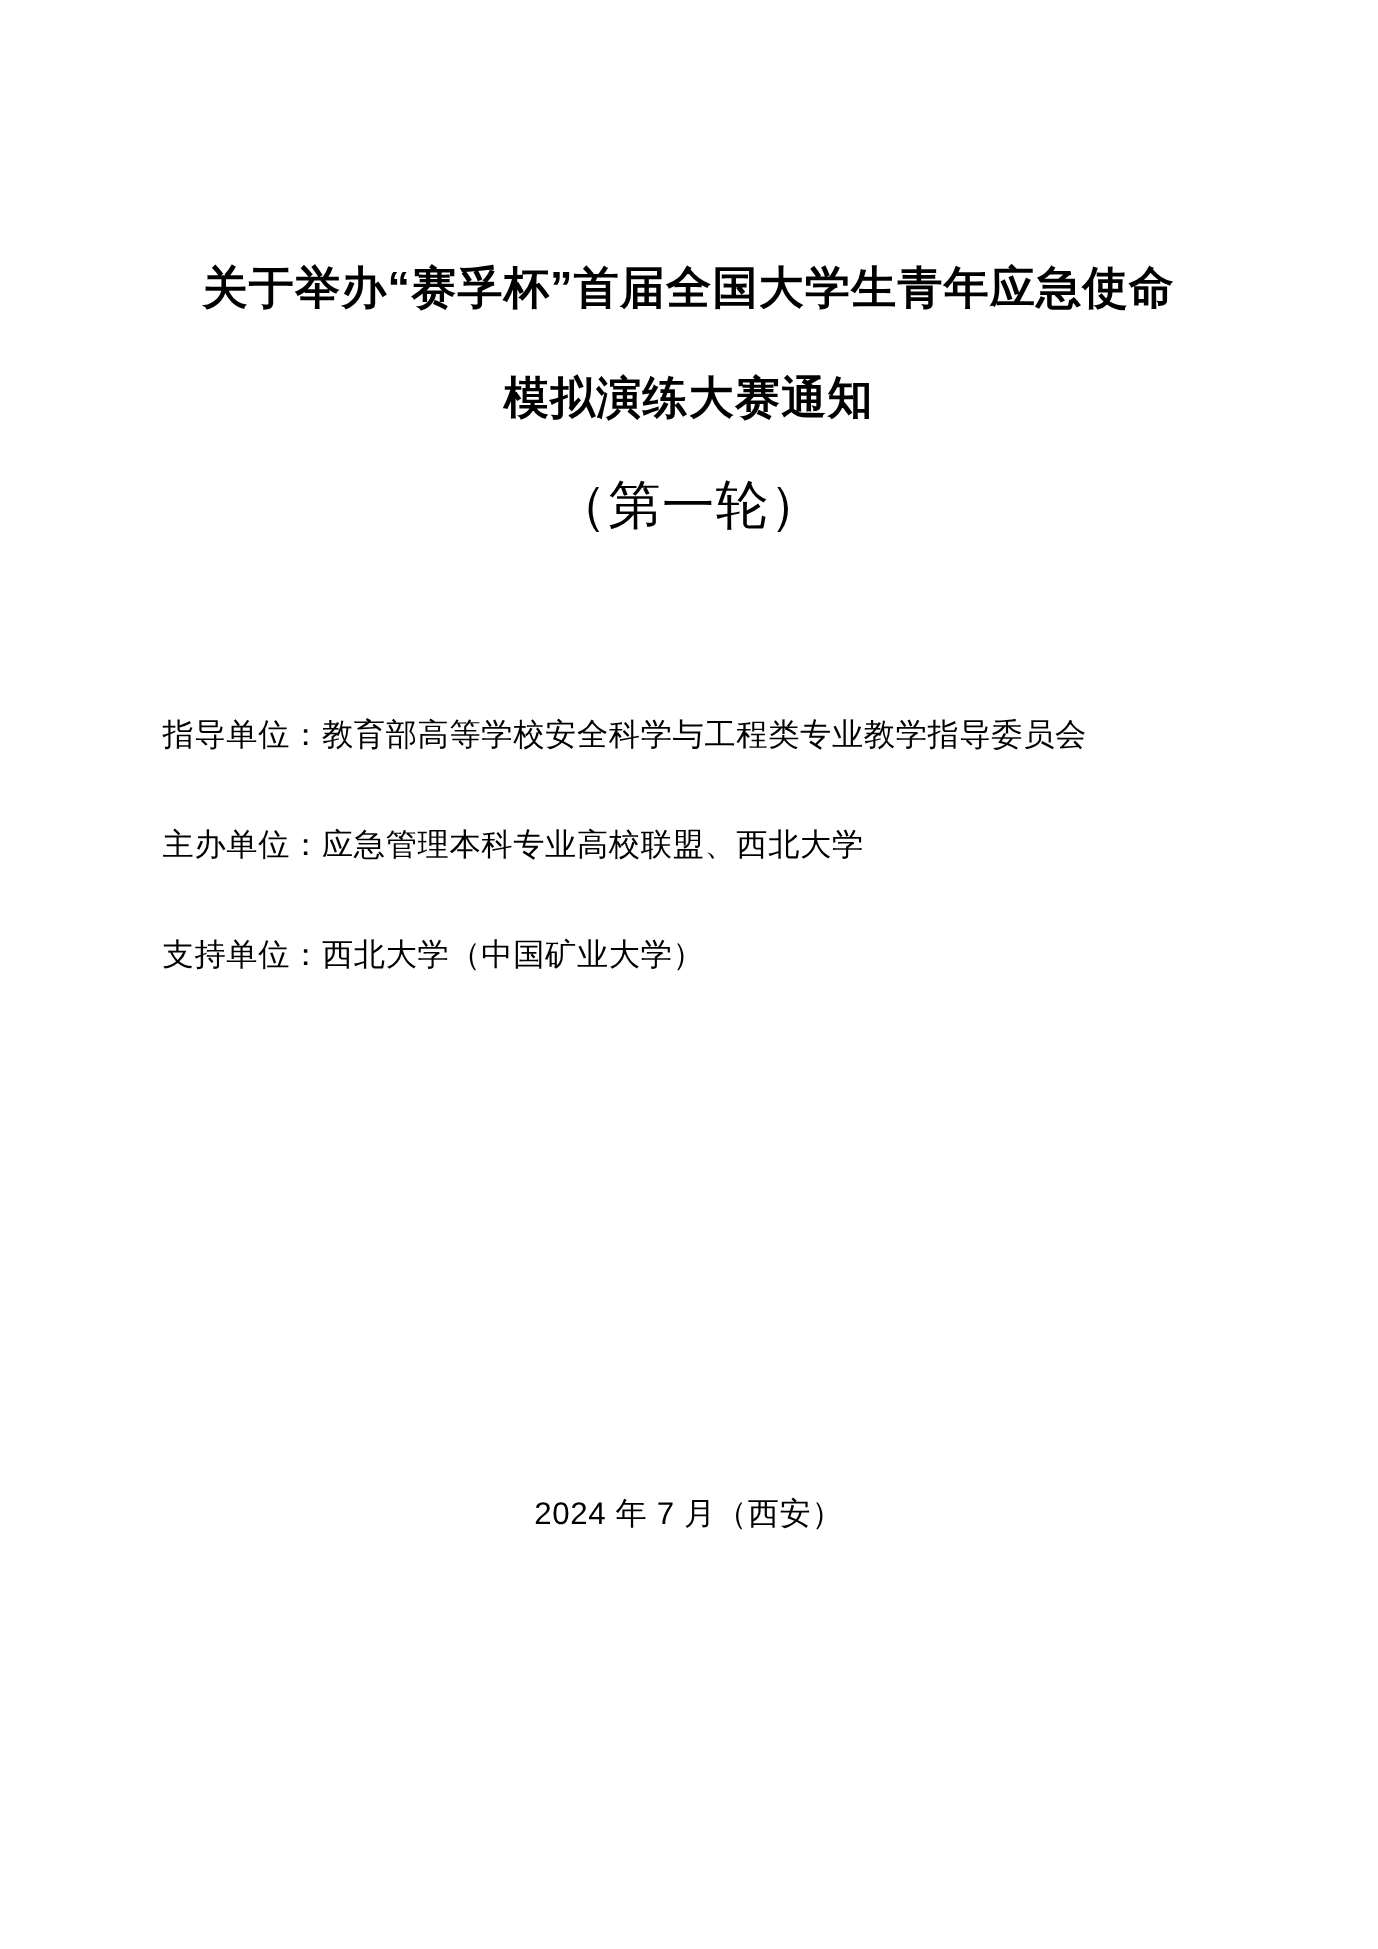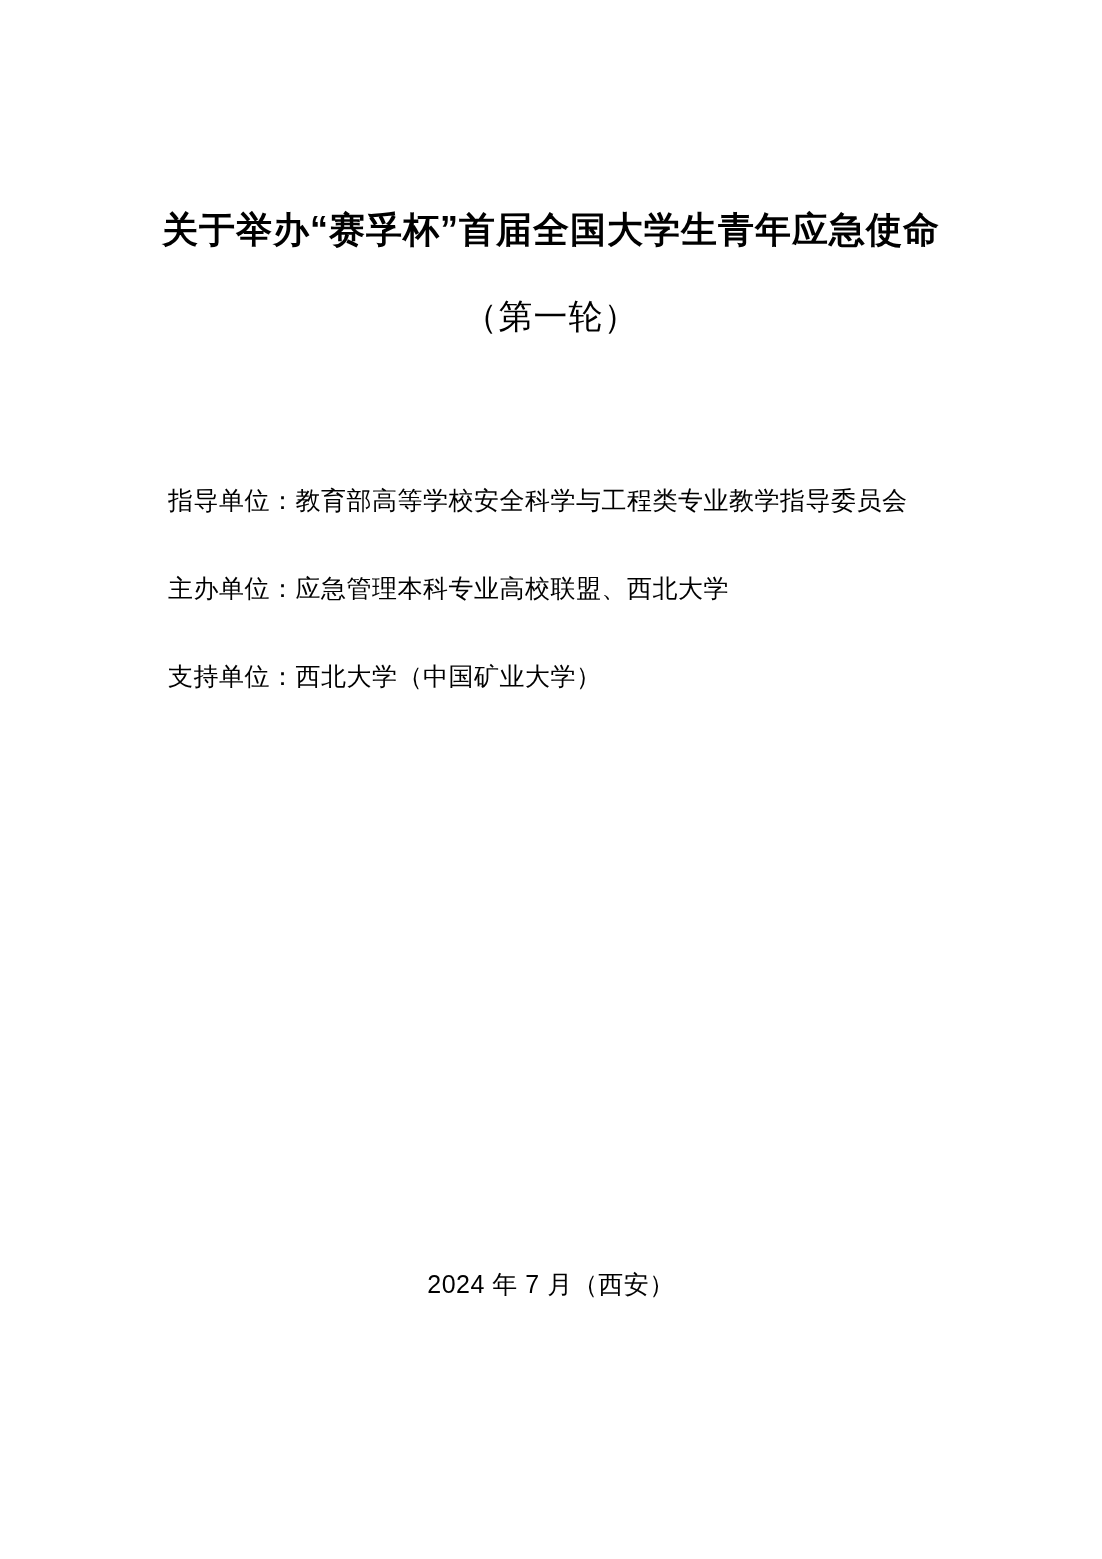--- a/index.html
+++ b/index.html
@@ -29,41 +29,40 @@
     text-align: center;
   }
   .doc-title-line {
     font-size: 36px;
     font-weight: bold;
     letter-spacing: 1px;
     line-height: 88px;
     color: #000;
   }
   .doc-subtitle {
-    font-size: 34px;
+    font-size: 42px;
     font-weight: normal;
     line-height: 84px;
     letter-spacing: 1px;
     color: #000;
   }
 
   
   .org-block {
     margin-top: 120px;
     padding-left: 130px;
     padding-right: 126px;
   }
   .org-row {
     font-size: 25px;
     line-height: 44px;
     margin-bottom: 44px;
     color: #000;
     letter-spacing: 0.5px;
     text-align: justify;
-    margin-left: 38px;
   }
   .org-row .label {
     white-space: nowrap;
   }
   .org-row.multiline {
     text-indent: 0;
   }
   .org-row .cont {
     display: block;
     padding-left: 122px;
@@ -72,34 +71,35 @@
   }
   .org-row .cont + .cont {
     margin-top: 22px;
   }
 
   
   .footer-date {
     position: absolute;
     left: 0;
     right: 0;
-    top: 1268px;
+    top: 1194px;
     text-align: center;
     font-size: 25px;
     letter-spacing: 0.5px;
     color: #000;
   }
 </style>
 </head>
 <body>
 
 <div class="page">
 
   <div class="title-block">
     <div class="doc-title-line">关于举办“赛孚杯”首届全国大学生青年应急使命</div>
+    <div class="doc-title-line">模拟演练大赛通知</div>
     <div class="doc-subtitle">（第一轮）</div>
   </div>
 
   <div class="org-block">
 
     <div class="org-row">
       <span class="label">指导单位：</span><span class="value">教育部高等学校安全科学与工程类专业教学指导委员会</span>
     </div>
 
     <div class="org-row">

